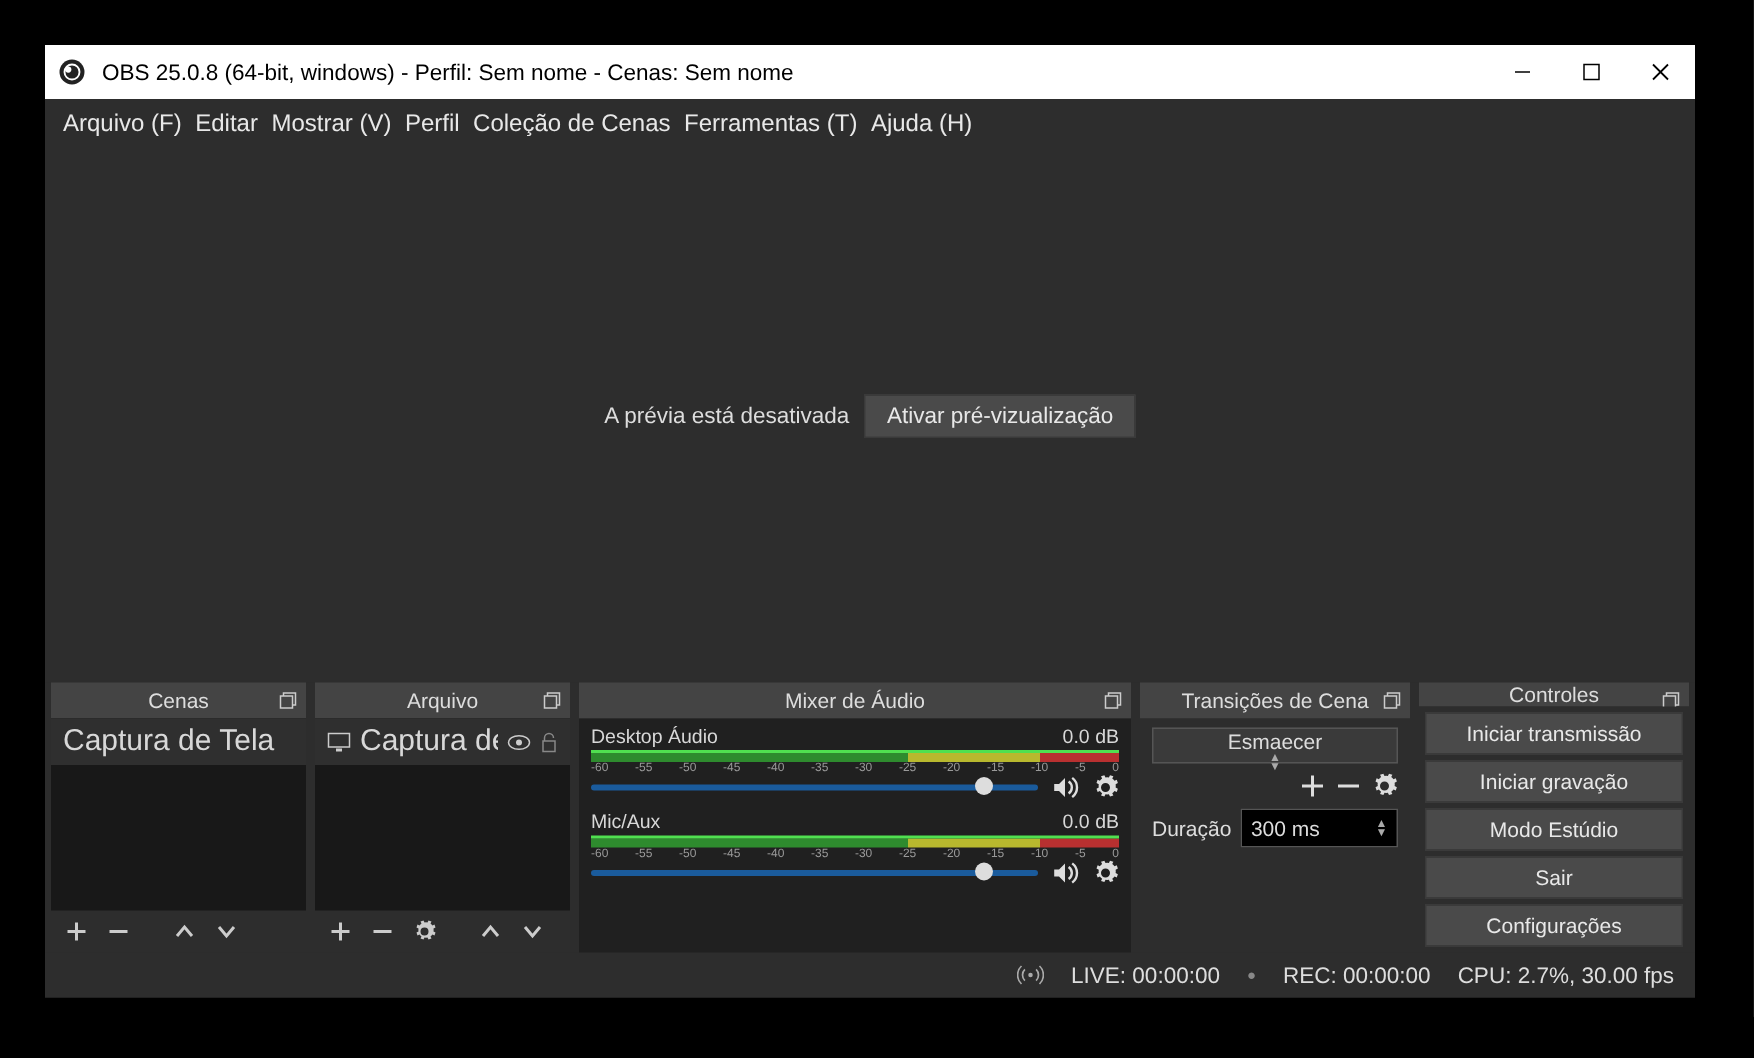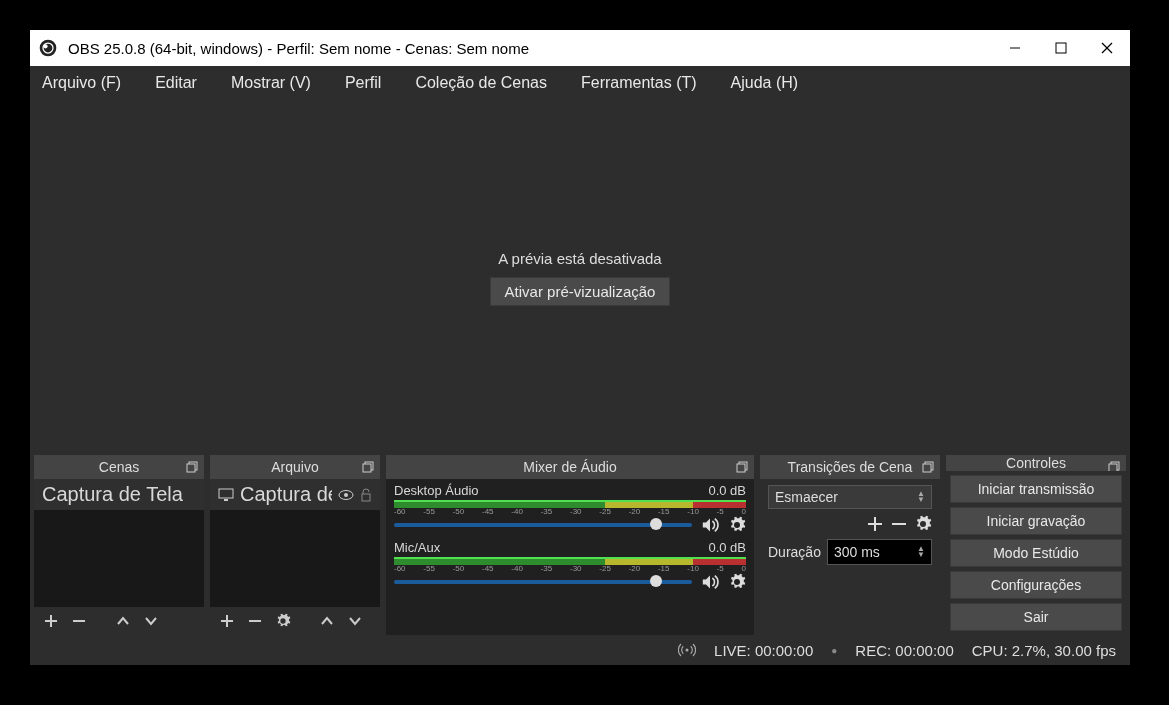--- a/index.html
+++ b/index.html
@@ -38,32 +38,32 @@
   }
   .titlebar .title { flex: 1; font-size: 15px; }
   .win-btn {
     width: 46px; height: 36px;
     display: flex; align-items: center; justify-content: center;
     color: #000;
   }
   
   .menubar {
     display: flex;
-    gap: 34px;
+    gap: 9px;
     padding: 8px 12px;
     font-size: 16px;
     color: #e8e8e8;
     background: #2d2d2d;
   }
   .menubar span { cursor: default; }
   
   .preview {
     flex: 1;
     display: flex;
-    flex-direction: column;
+    flex-direction: row;
     align-items: center;
     justify-content: center;
     background: #2d2d2d;
     gap: 10px;
   }
   .preview-label { color: #ddd; font-size: 15px; }
   .btn-preview {
     background: #4a4a4a;
     border: 1px solid #3a3a3a;
     color: #e8e8e8;
@@ -153,21 +153,21 @@
   }
   .slider::after{
     content:""; position:absolute; right:30px; top:-5px;
     width:12px; height:12px; background:#ddd; border-radius:50%;
   }
   
   .trans-body { padding: 6px 8px; font-size:14px; color:#ddd; }
   .select {
     background:#3a3a3a; border:1px solid #555; color:#ddd;
     height:24px; width:100%; display:flex; align-items:center;
-    justify-content:space-between; padding:0 6px; box-sizing:border-box;
+    justify-content:space-between; padding:0 6px; box-sizing:border-box;flex-direction:column;
   }
   .trans-icons { display:flex; justify-content:flex-end; gap:6px; margin:6px 0; }
   .dur-row { display:flex; align-items:center; gap:6px; }
   .dur-input {
     flex:1; background:#000000; border:1px solid #555; color:#ddd;
     height:24px; display:flex; align-items:center; justify-content:space-between;
     padding:0 6px;
   }
   .spinner { display:flex; flex-direction:column; line-height:6px; font-size:8px; color:#aaa;}
   
@@ -488,22 +488,22 @@
             <svg width="12" height="12">
               <rect x="3" y="1" width="8" height="8" fill="none" stroke="#ccc"></rect>
               <rect x="1" y="3" width="8" height="8" fill="#444" stroke="#ccc"></rect>
             </svg>
           </span>
       </div>
       <div class="dock-body controls-body" style="background:#2d2d2d">
         <div class="ctrl-btn">Iniciar transmissão</div>
         <div class="ctrl-btn">Iniciar gravação</div>
         <div class="ctrl-btn">Modo Estúdio</div>
+        <div class="ctrl-btn">Sair</div>
         <div class="ctrl-btn">Configurações</div>
-        <div class="ctrl-btn">Sair</div>
       </div>
     </div>
 
   </div>
 
   <div class="statusbar">
     <span>
         <svg width="18" height="14" viewBox="0 0 24 18">
           <circle cx="12" cy="9" r="2" fill="#aaa"></circle>
           <path d="M7 4a7 7 0 000 10M17 4a7 7 0 010 10M4 1a11 11 0 000 16M20 1a11 11 0 010 16" fill="none" stroke="#aaa" stroke-width="1.5"></path>

